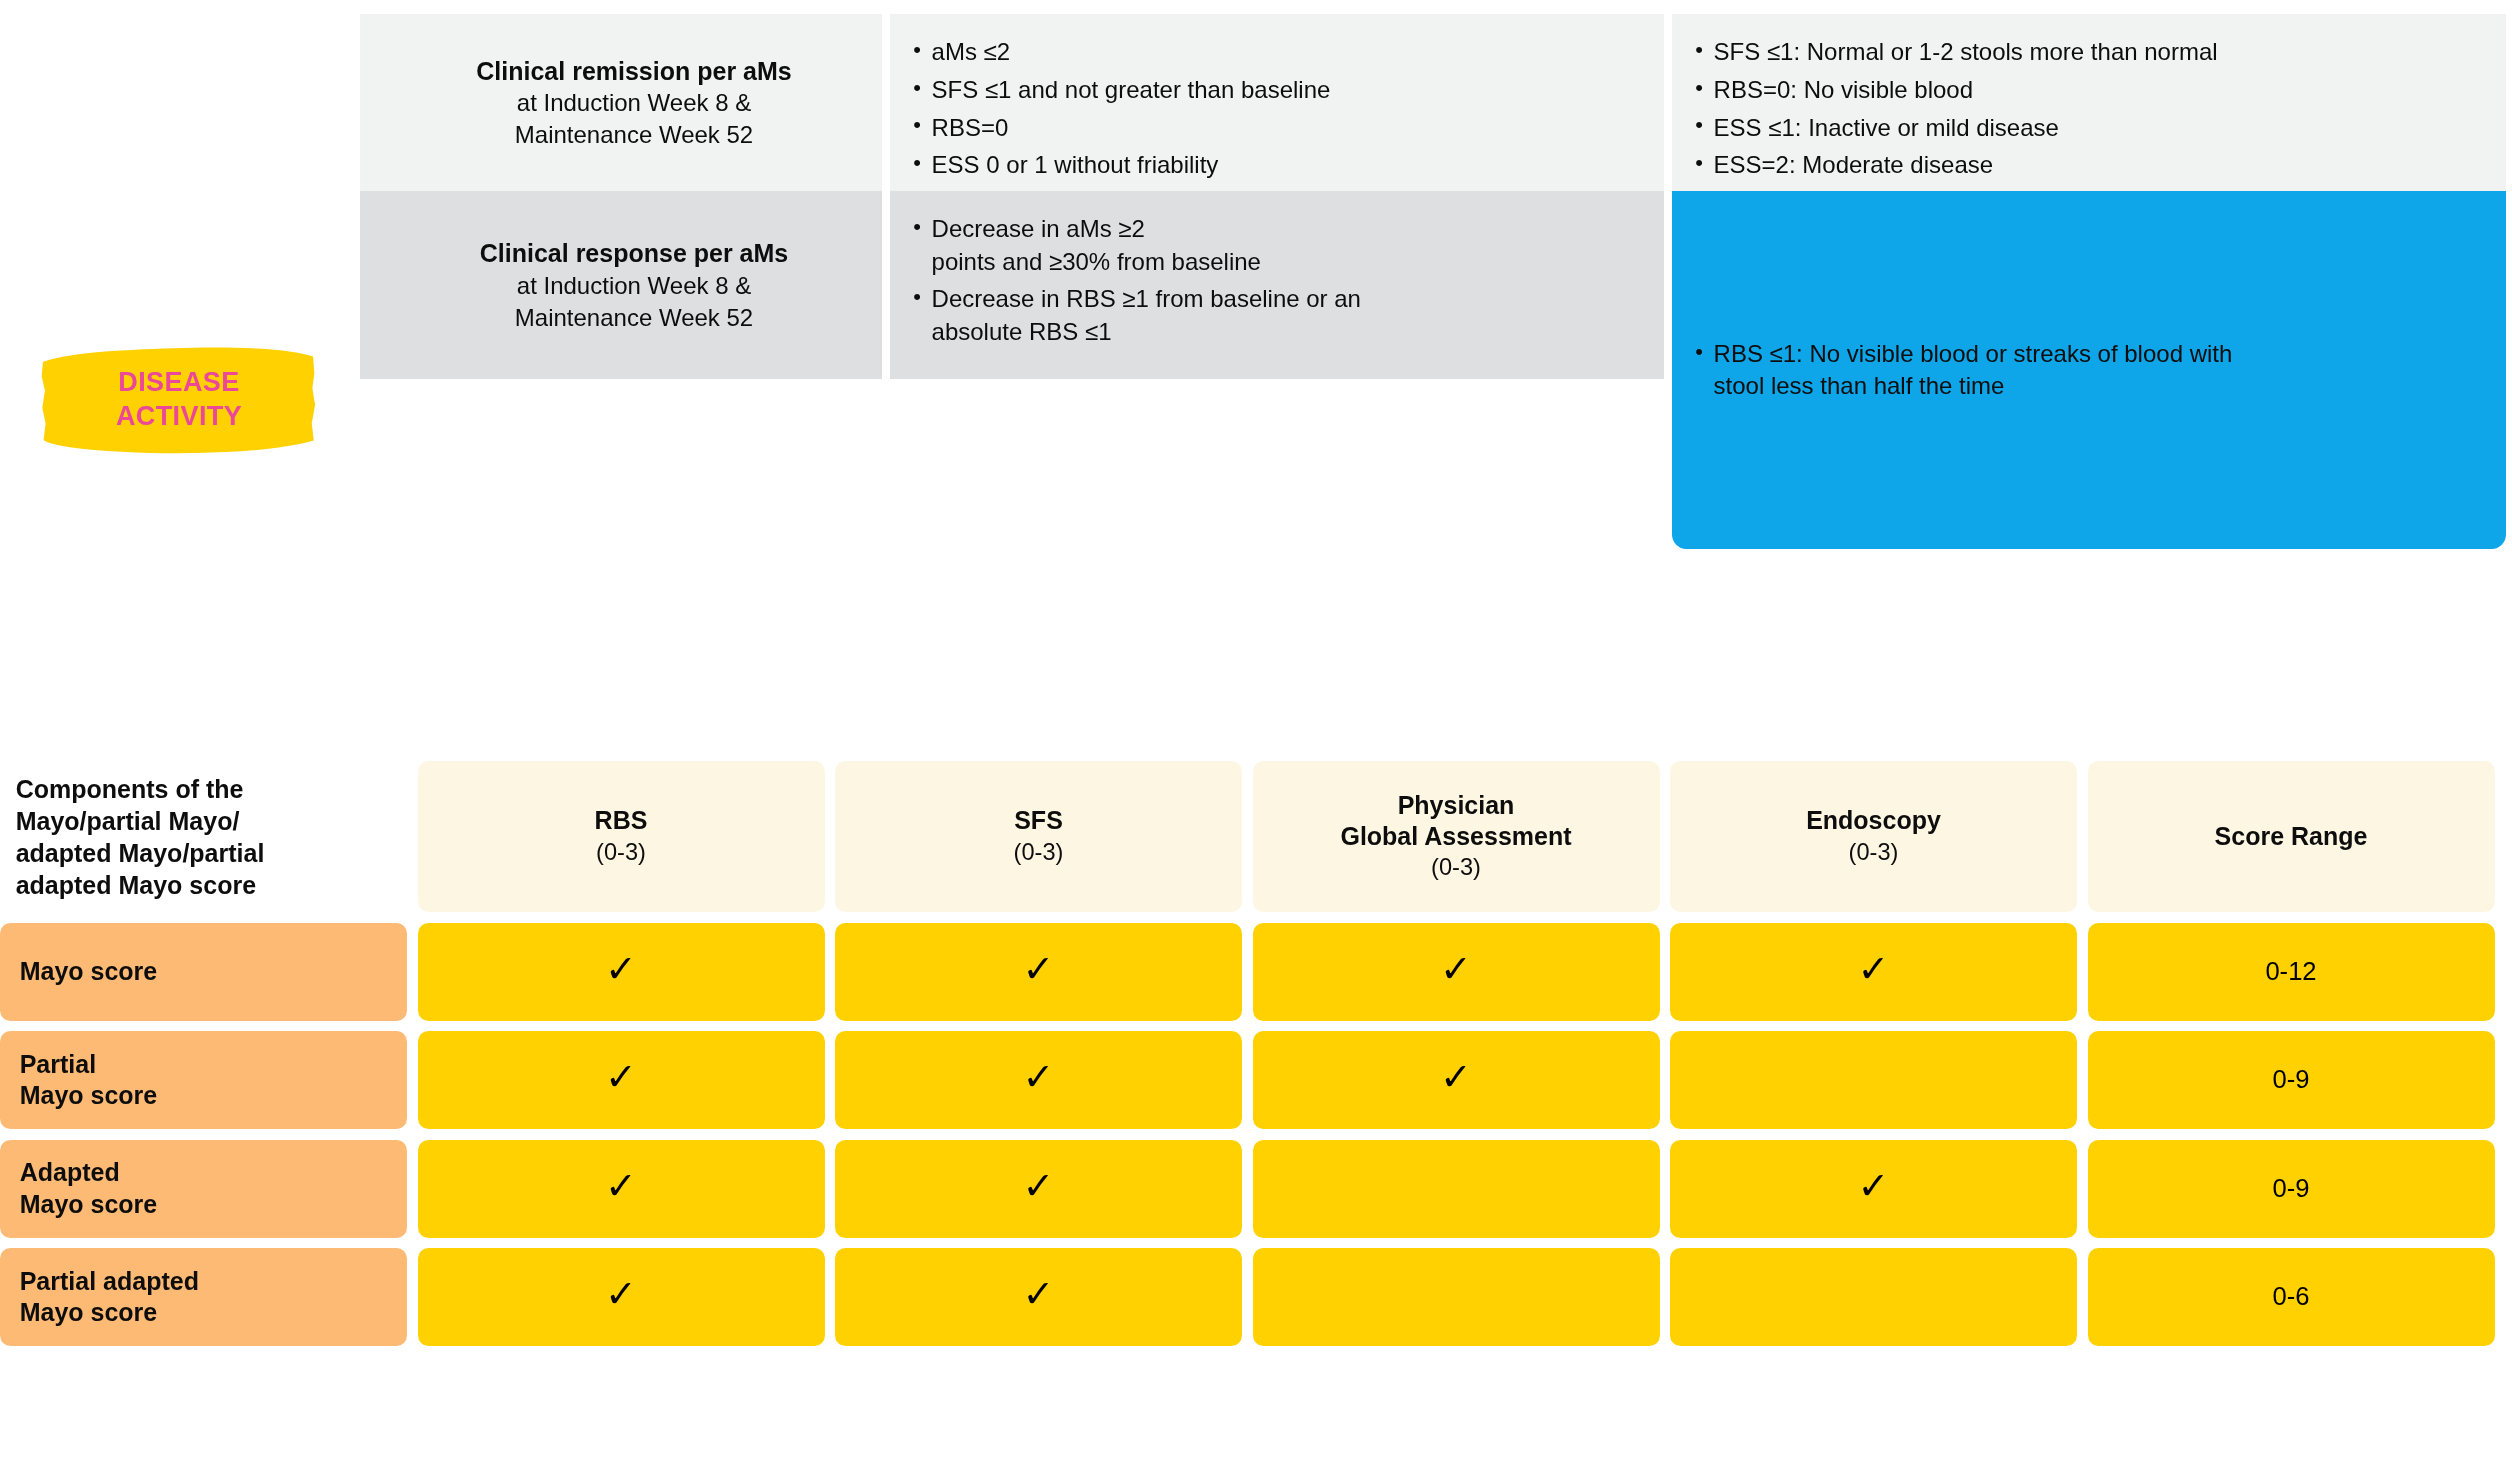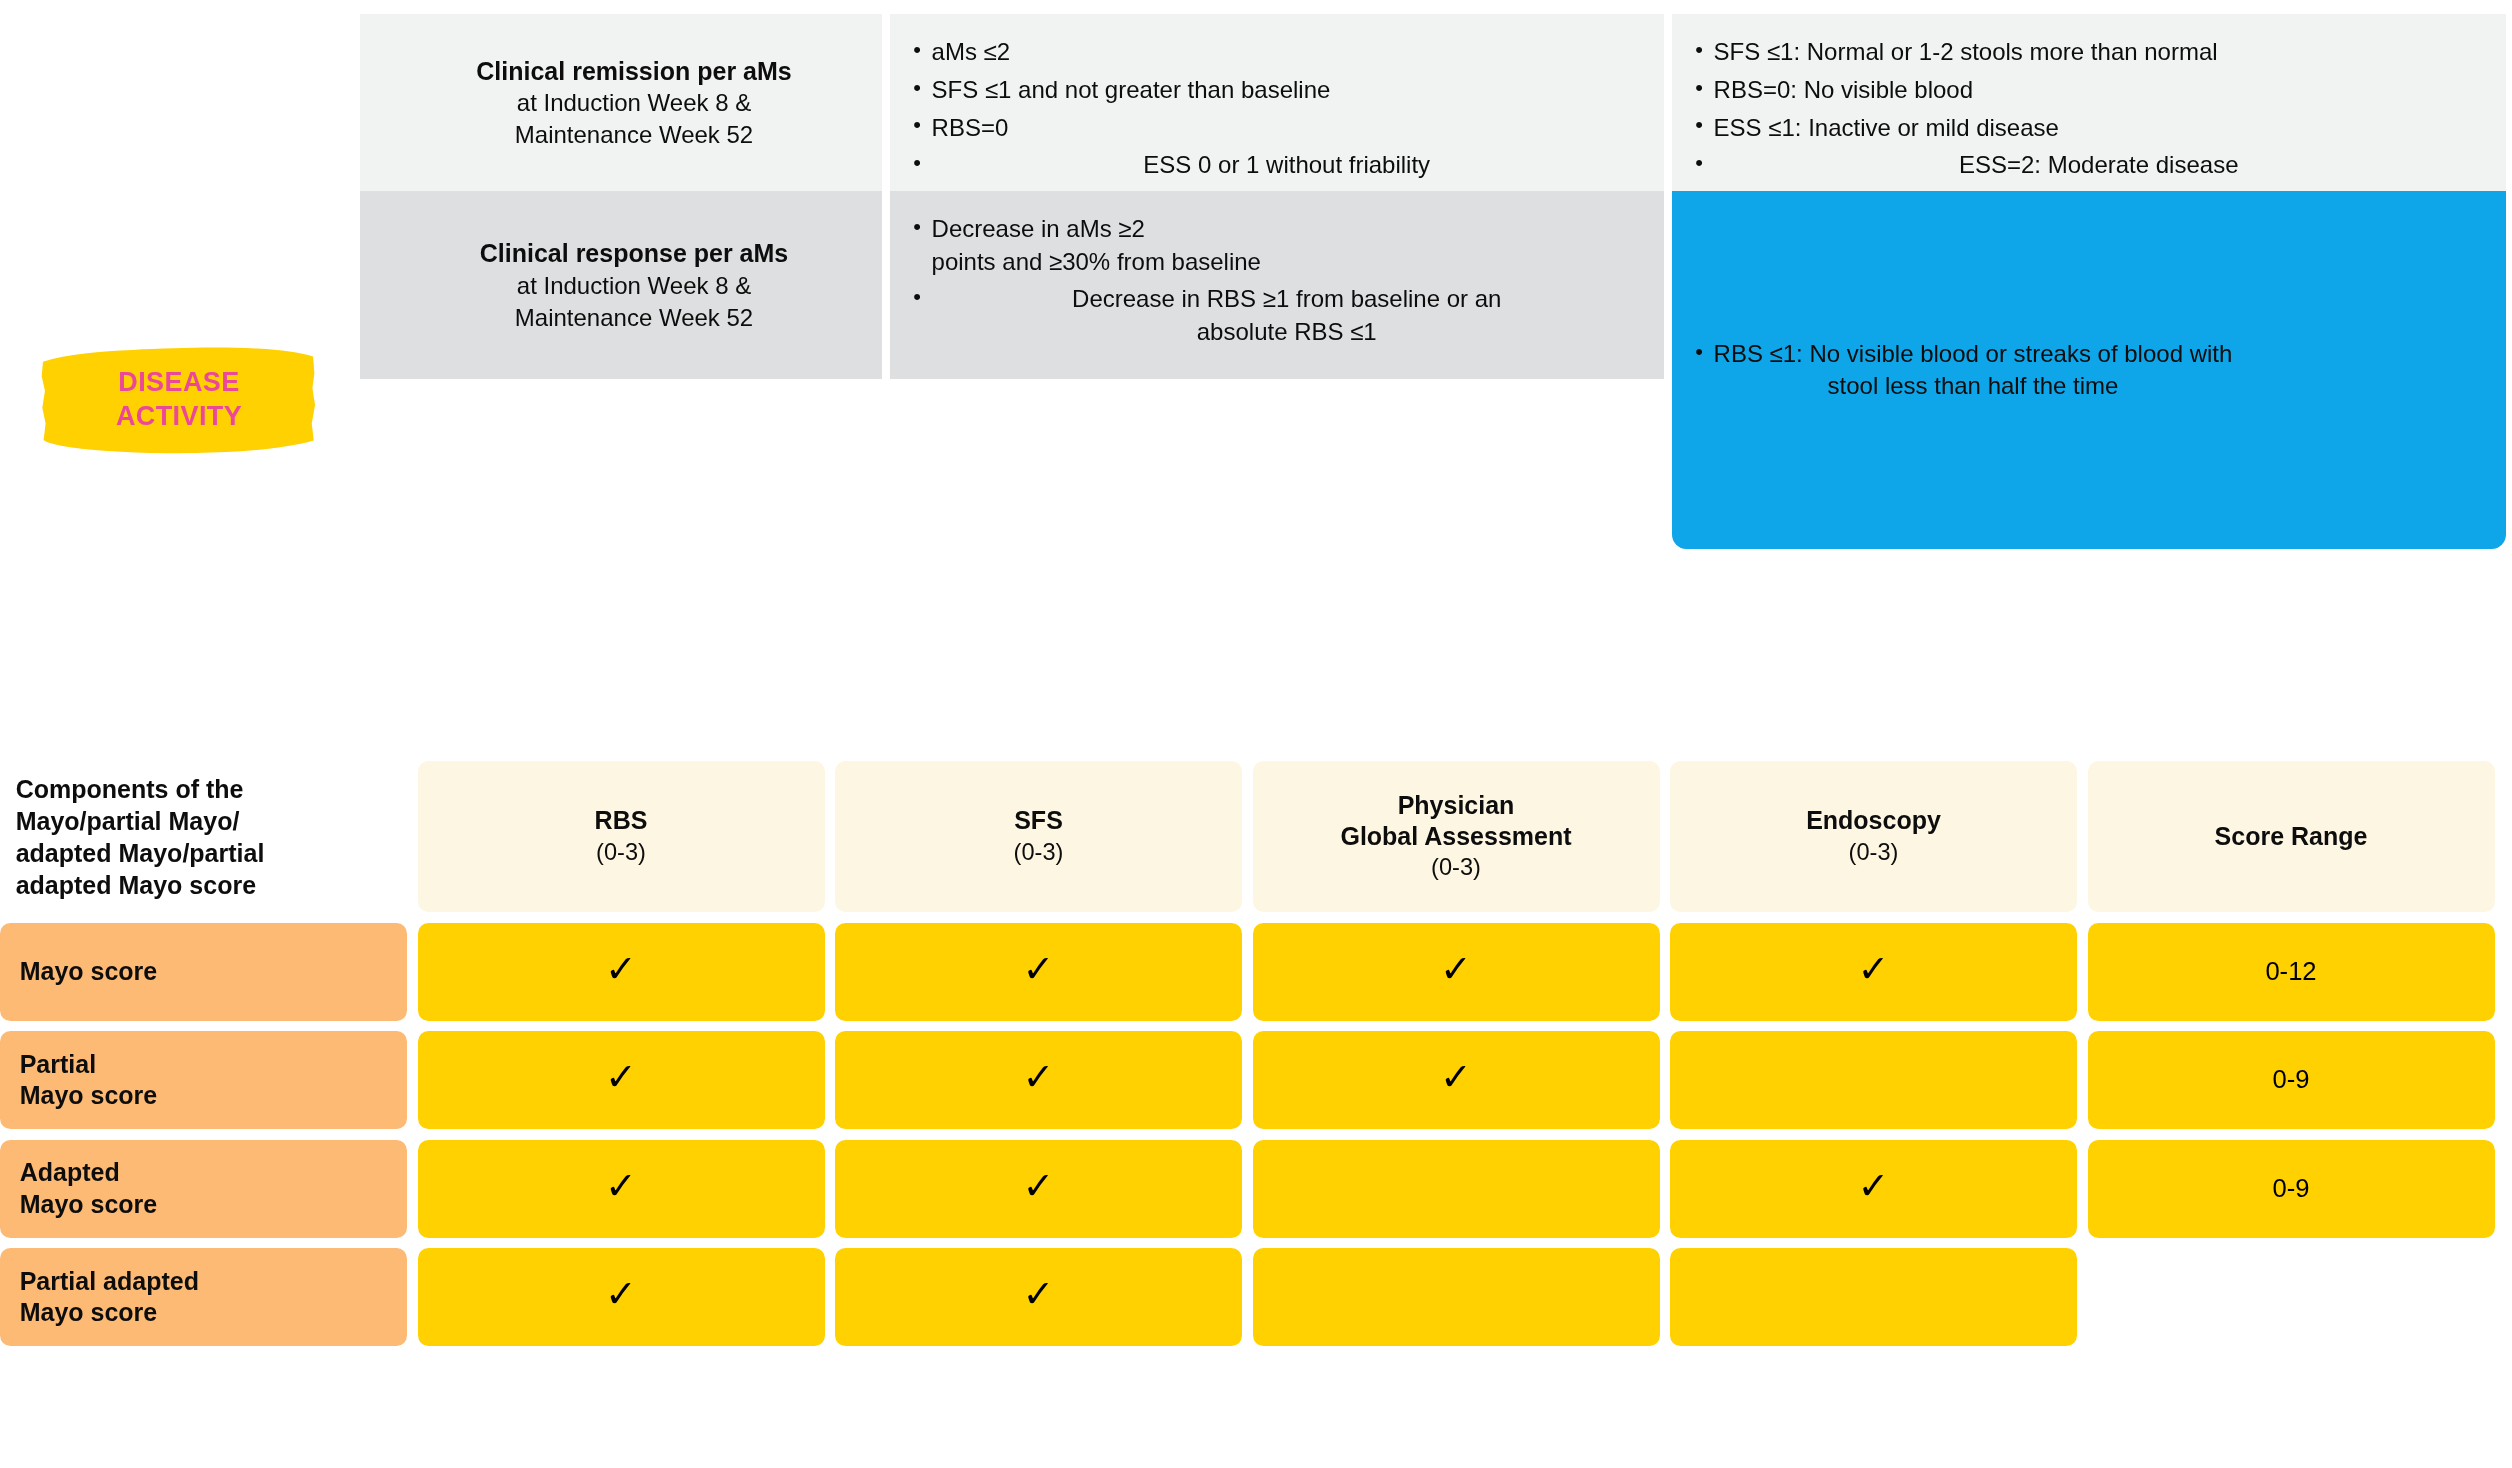--- a/index.html
+++ b/index.html
@@ -108,21 +108,21 @@
 
   ul.bullets { list-style: none; }
   ul.bullets li {
     position: relative;
     padding-left: 19.7px;
     margin-bottom: 5.2px;
     font-size: 24px;
     line-height: 1.35;
     white-space: pre-line;
   }
-  ul.bullets li:last-child { margin-bottom: 0; text-align: center; }
+  ul.bullets li:last-child { margin-bottom: 0; }
   ul.bullets li::before {
     content: "\2022";
     position: absolute;
     left: 1.3px;
     top: -1.3px;
     font-size: 22px;
   }
 
   .eg-r1 { height: 177px; }
   .eg-r2 { height: 188px; }
@@ -394,16 +394,17 @@
       </div>
     <div class="mx-data-col mx-cell">
         <span class="check">✓</span>
       </div>
     <div class="mx-data-col mx-cell">
         <span class="check empty-mark">✓</span>
       </div>
     <div class="mx-data-col mx-cell">
         <span class="check empty-mark">✓</span>
       </div>
+    <div class="mx-range-col mx-cell range">0-6</div>
   </div>
 
 </div>
 
 
 </body></html>

